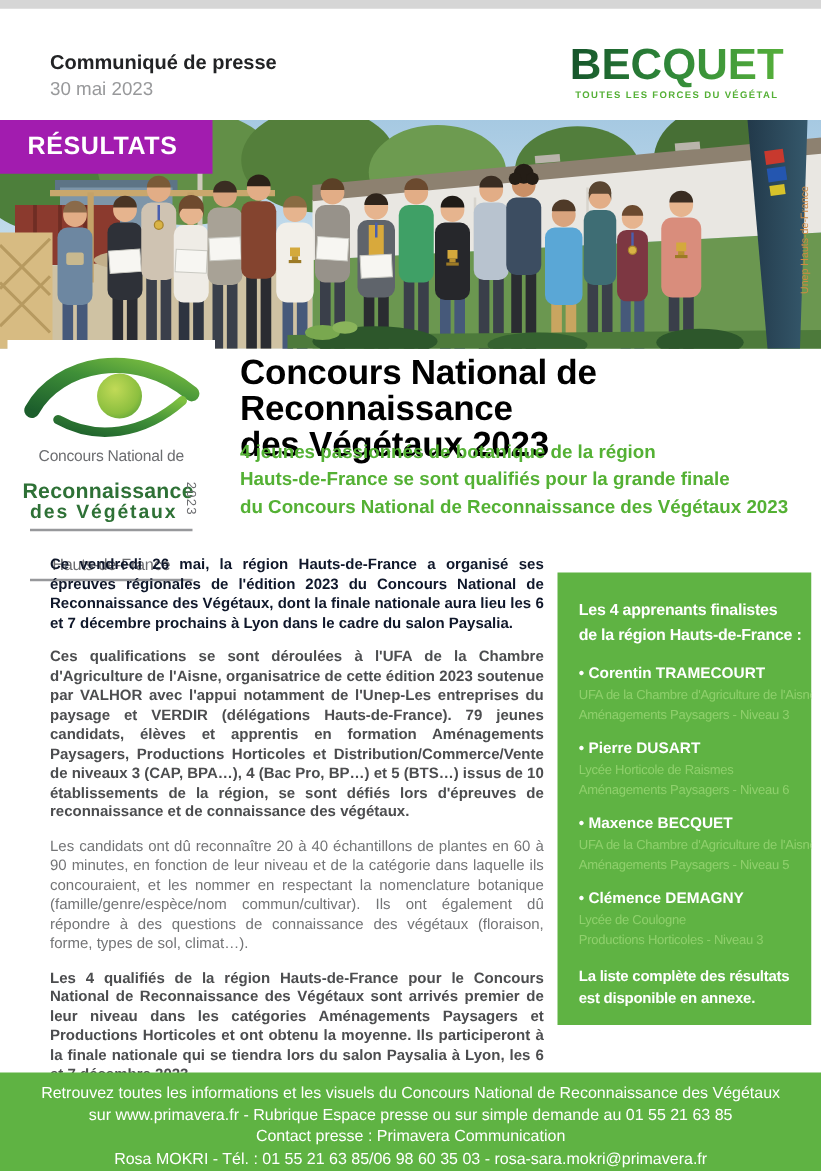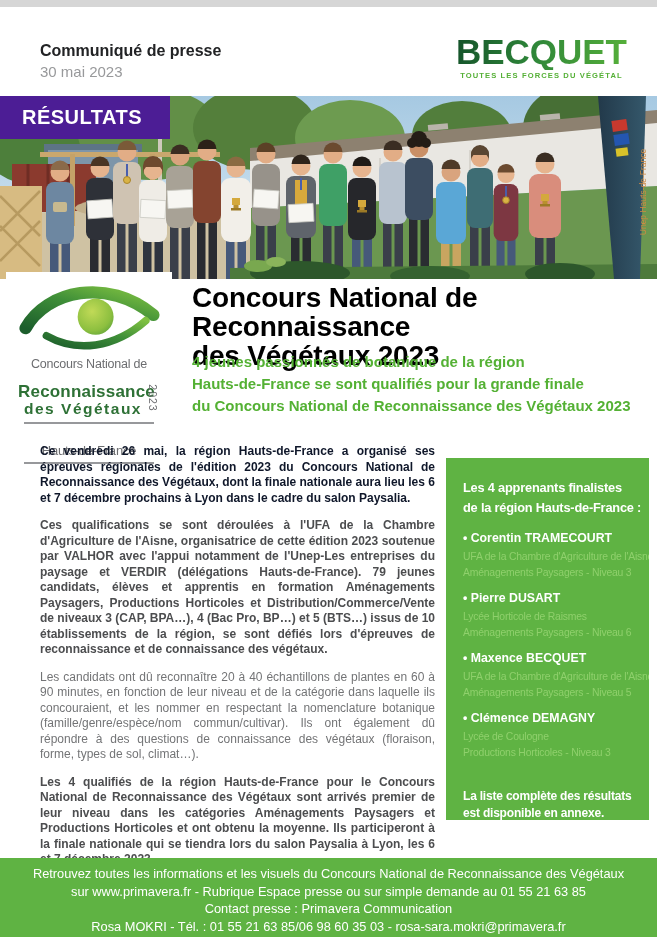--- a/index.html
+++ b/index.html
@@ -19,21 +19,21 @@
     -webkit-background-clip:text; background-clip:text; color:transparent;
   }
   .brand-tagline { font-size:7.6px; font-weight:bold; letter-spacing:1.1px; color:#55b036; margin-top:1px; }
 
   
   .photo { position:absolute; left:0; top:96px; width:657px; height:183px; }
   .photo svg { display:block; }
 
   .resultats {
     position:absolute; left:0; top:96px; width:170px; height:43px; box-sizing:border-box;
-    background:#4c1d95; color:#ffffff; font-size:20px; font-weight:900;
+    background:#a21caf; color:#ffffff; font-size:20px; font-weight:900;
     letter-spacing:0.5px; line-height:43px; padding-left:22px;
   }
 
   
   .logo-box {
     position:absolute; left:6px; top:272px; width:166px; box-sizing:border-box;
     background:#ffffff; text-align:center; padding:5px 6px 10px;
   }
   .logo-line1 { font-size:12.5px; color:#6c6d70; margin-top:2px; letter-spacing:-0.2px; }
   .logo-main { position:relative; margin:0 6px; padding-right:12px; }
@@ -64,21 +64,21 @@
   
   .sidebar {
     position:absolute; left:446px; top:458px; width:203px; height:362px; box-sizing:border-box;
     background:#5fb343; padding:20px 8px 0 17px; overflow:hidden;
   }
   .sb-title { color:#ffffff; font-weight:800; font-size:12.8px; line-height:20px; letter-spacing:-0.2px; margin-bottom:13px; }
   .sb-title div { white-space:nowrap; }
   .entry { margin-bottom:11px; }
   .e-name { color:#ffffff; font-weight:800; font-size:12.3px; margin-bottom:4px; white-space:nowrap; }
   .e-line { color:#8fd06c; font-size:10.4px; line-height:15.5px; white-space:nowrap; letter-spacing:-0.2px; }
-  .sb-note { margin-top:28px; color:#ffffff; font-weight:800; font-size:12px; line-height:17px; letter-spacing:-0.2px; }
+  .sb-note { margin-top:13px; color:#ffffff; font-weight:800; font-size:12px; line-height:17px; letter-spacing:-0.2px; }
   .sb-note div { white-space:nowrap; }
 
   
   .footer {
     position:absolute; left:0; top:858px; width:657px; height:79px; box-sizing:border-box;
     background:#5fb343; color:#ffffff; text-align:center; padding-top:7px;
     font-size:12.8px; line-height:17.5px;
   }
   .footer div { white-space:nowrap; }
 </style>

